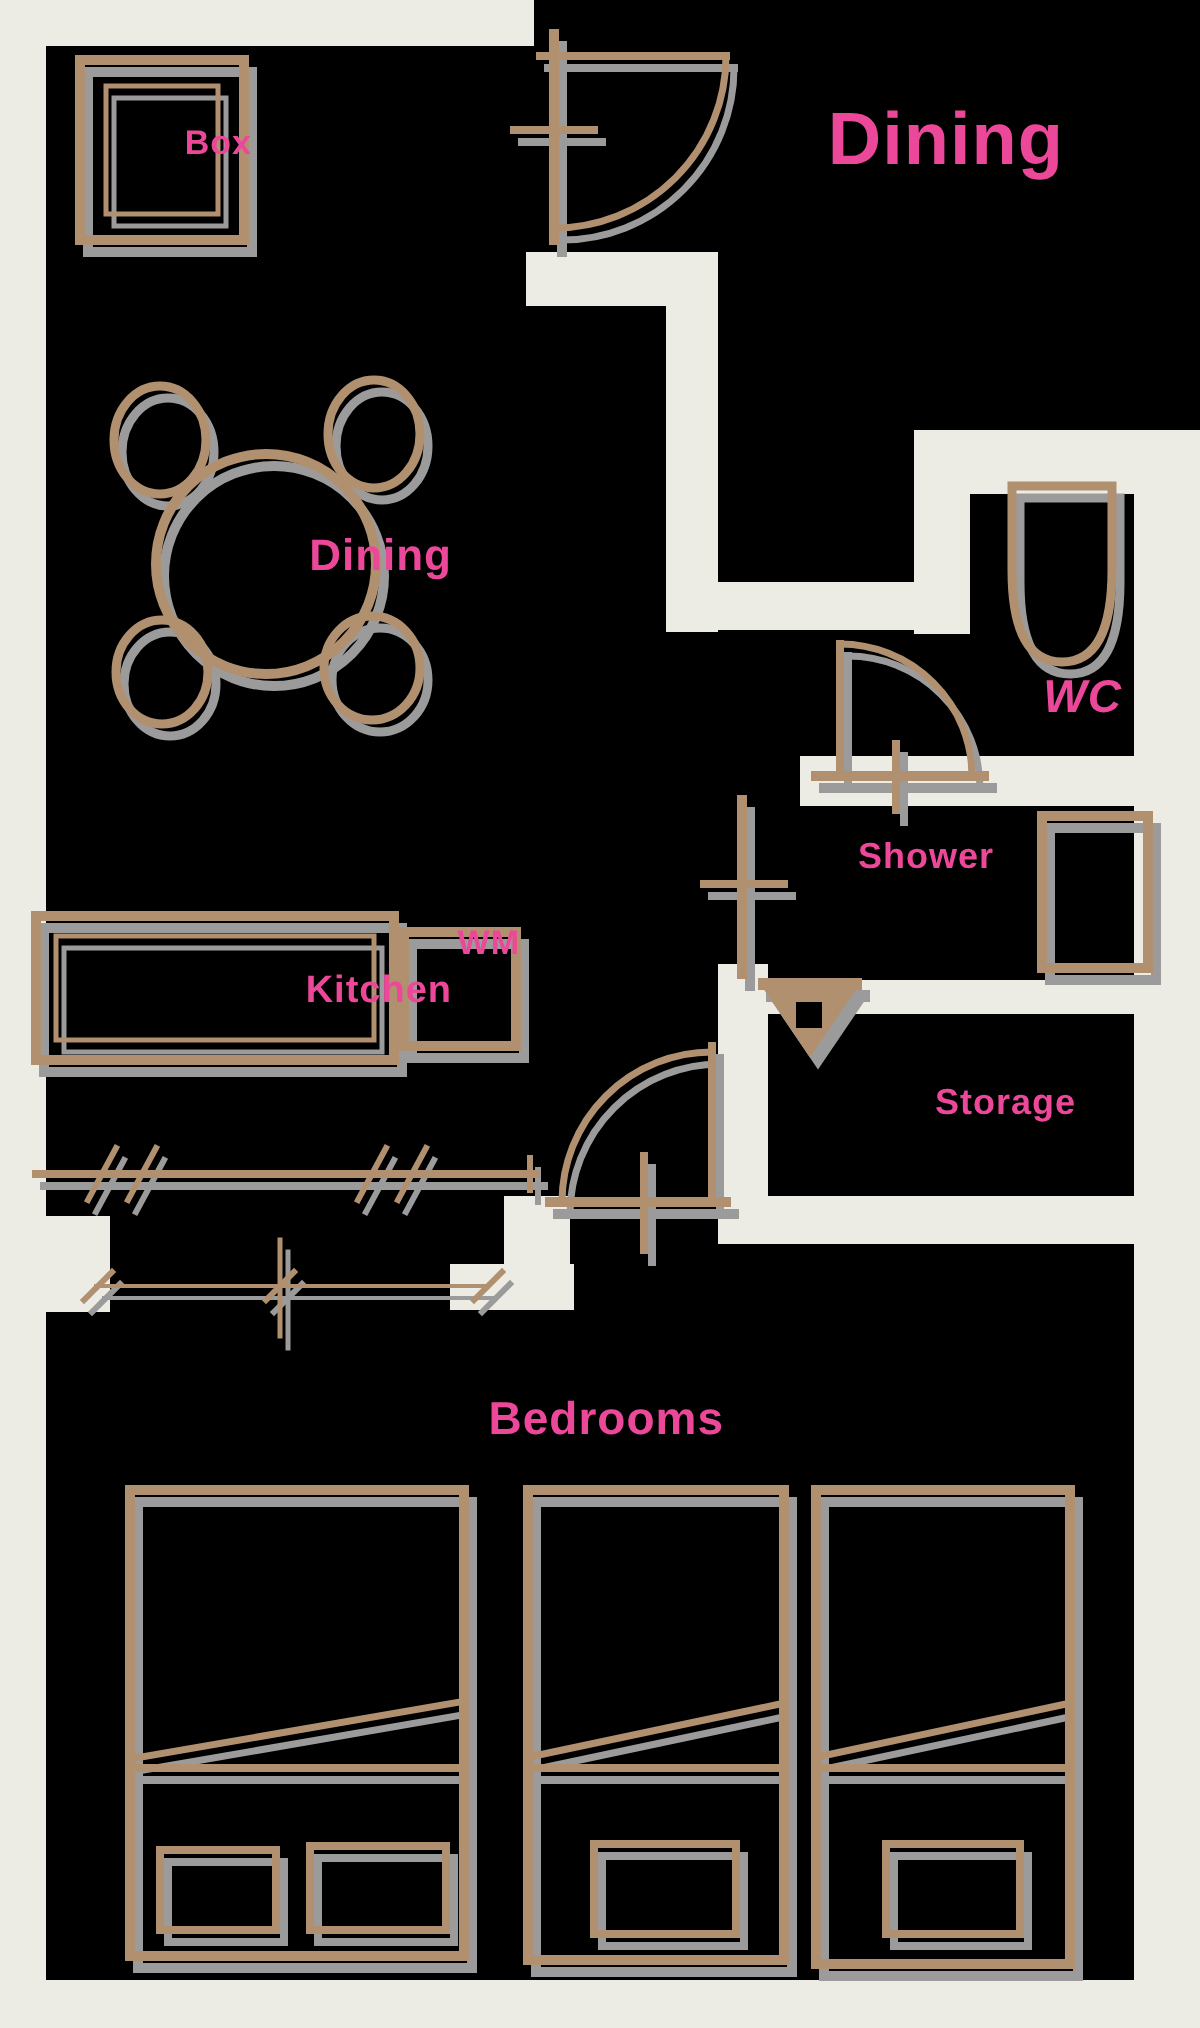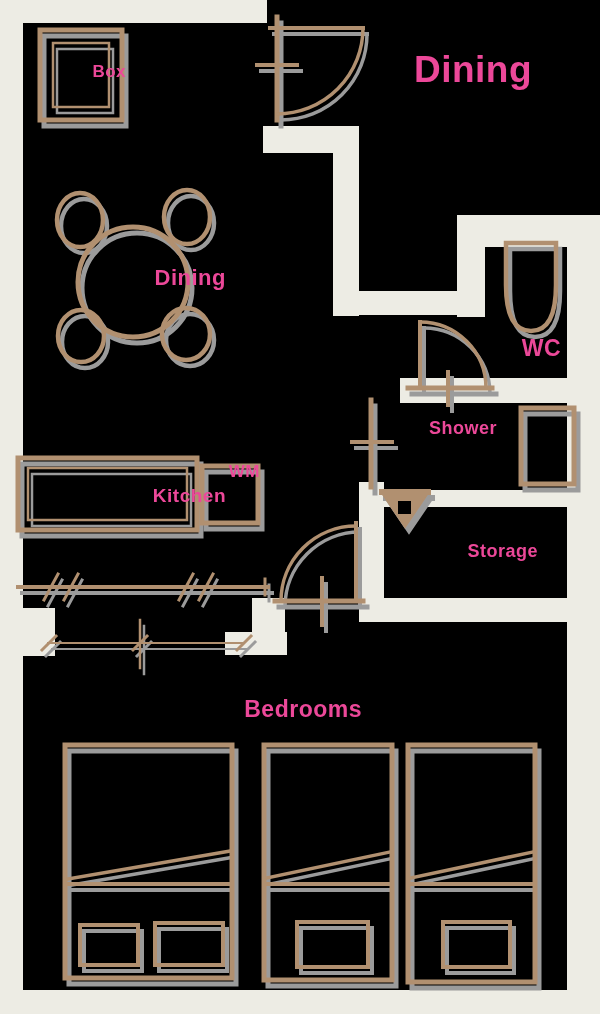--- a/index.html
+++ b/index.html
@@ -18,21 +18,21 @@
     text-align:right;
     line-height:1.1;
     letter-spacing:0.5px;
     white-space:nowrap;
   }
   .lbl-entry{left:372px;top:50px;width:160px;font-size:37px;}
   .lbl-box{left:36px;top:63px;width:90px;font-size:17px;}
   .lbl-dining{left:78px;top:266px;width:148px;font-size:22px;}
   .lbl-kitchen{left:28px;top:486px;width:158px;font-size:19px;margin-left:40px;}
   .lbl-wm{left:200px;top:463px;width:60px;font-size:17px;}
-  .lbl-wc{left:501px;top:336px;width:60px;font-size:23px;}
+  .lbl-wc{left:501px;top:336px;width:60px;font-size:23px;font-style:italic;}
   .lbl-shower{left:405px;top:419px;width:92px;font-size:18px;}
   .lbl-storage{left:432px;top:528px;width:106px;font-size:18px;line-height:1.45;margin-top:10px;}
   .lbl-bedrooms{left:228px;top:697px;width:134px;font-size:23px;}
 </style>
 </head>
 <body>
 
 <div class="stage">
 
   <svg width="600" height="1014" viewBox="0 0 600 1014" xmlns="http://www.w3.org/2000/svg">

